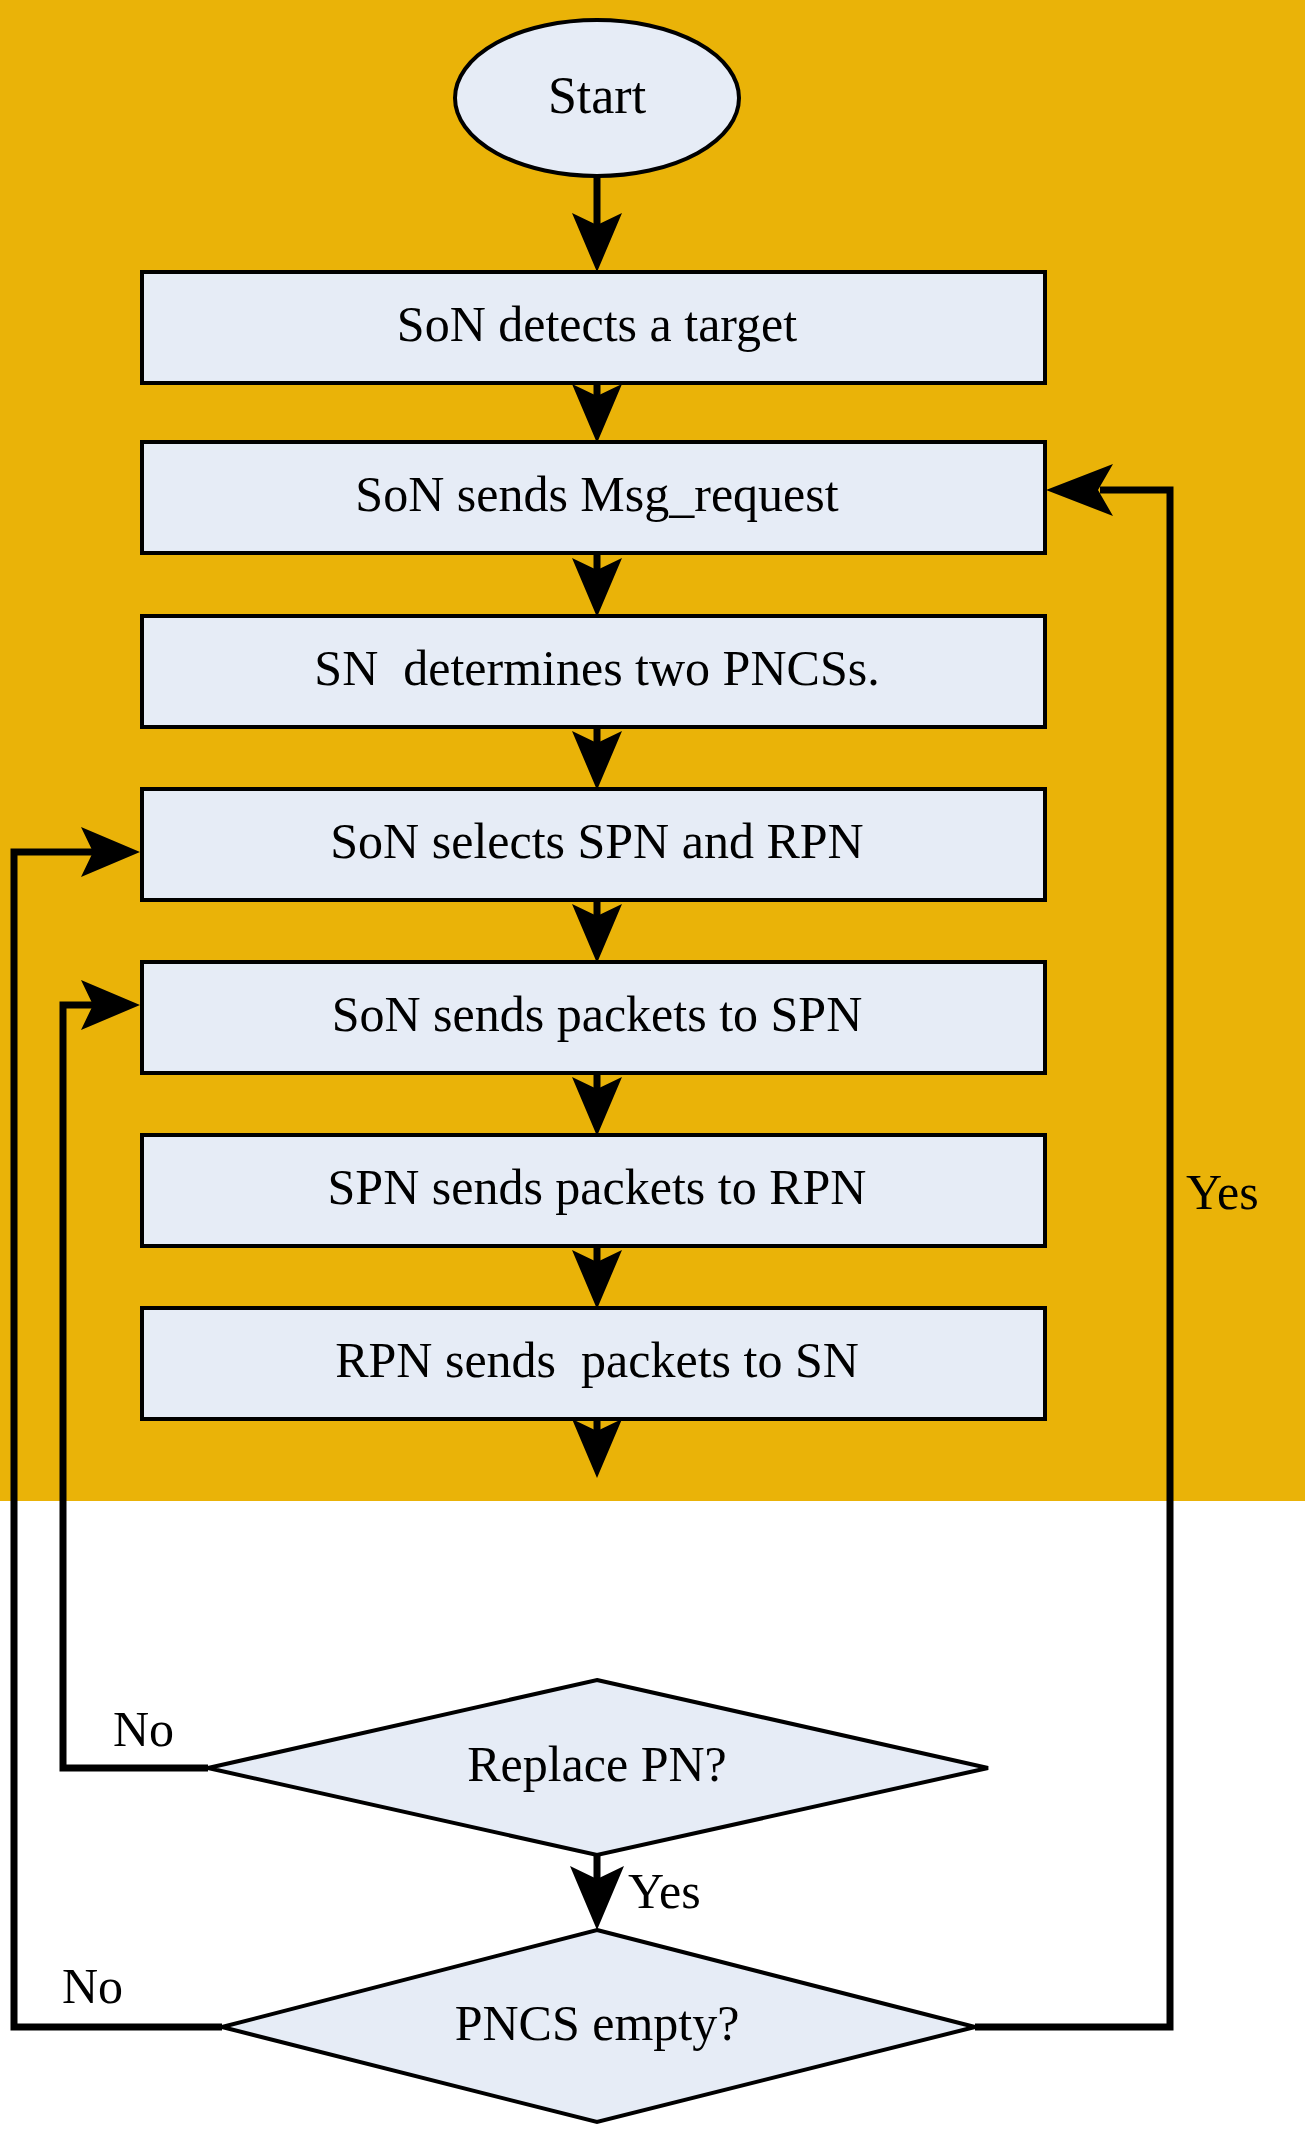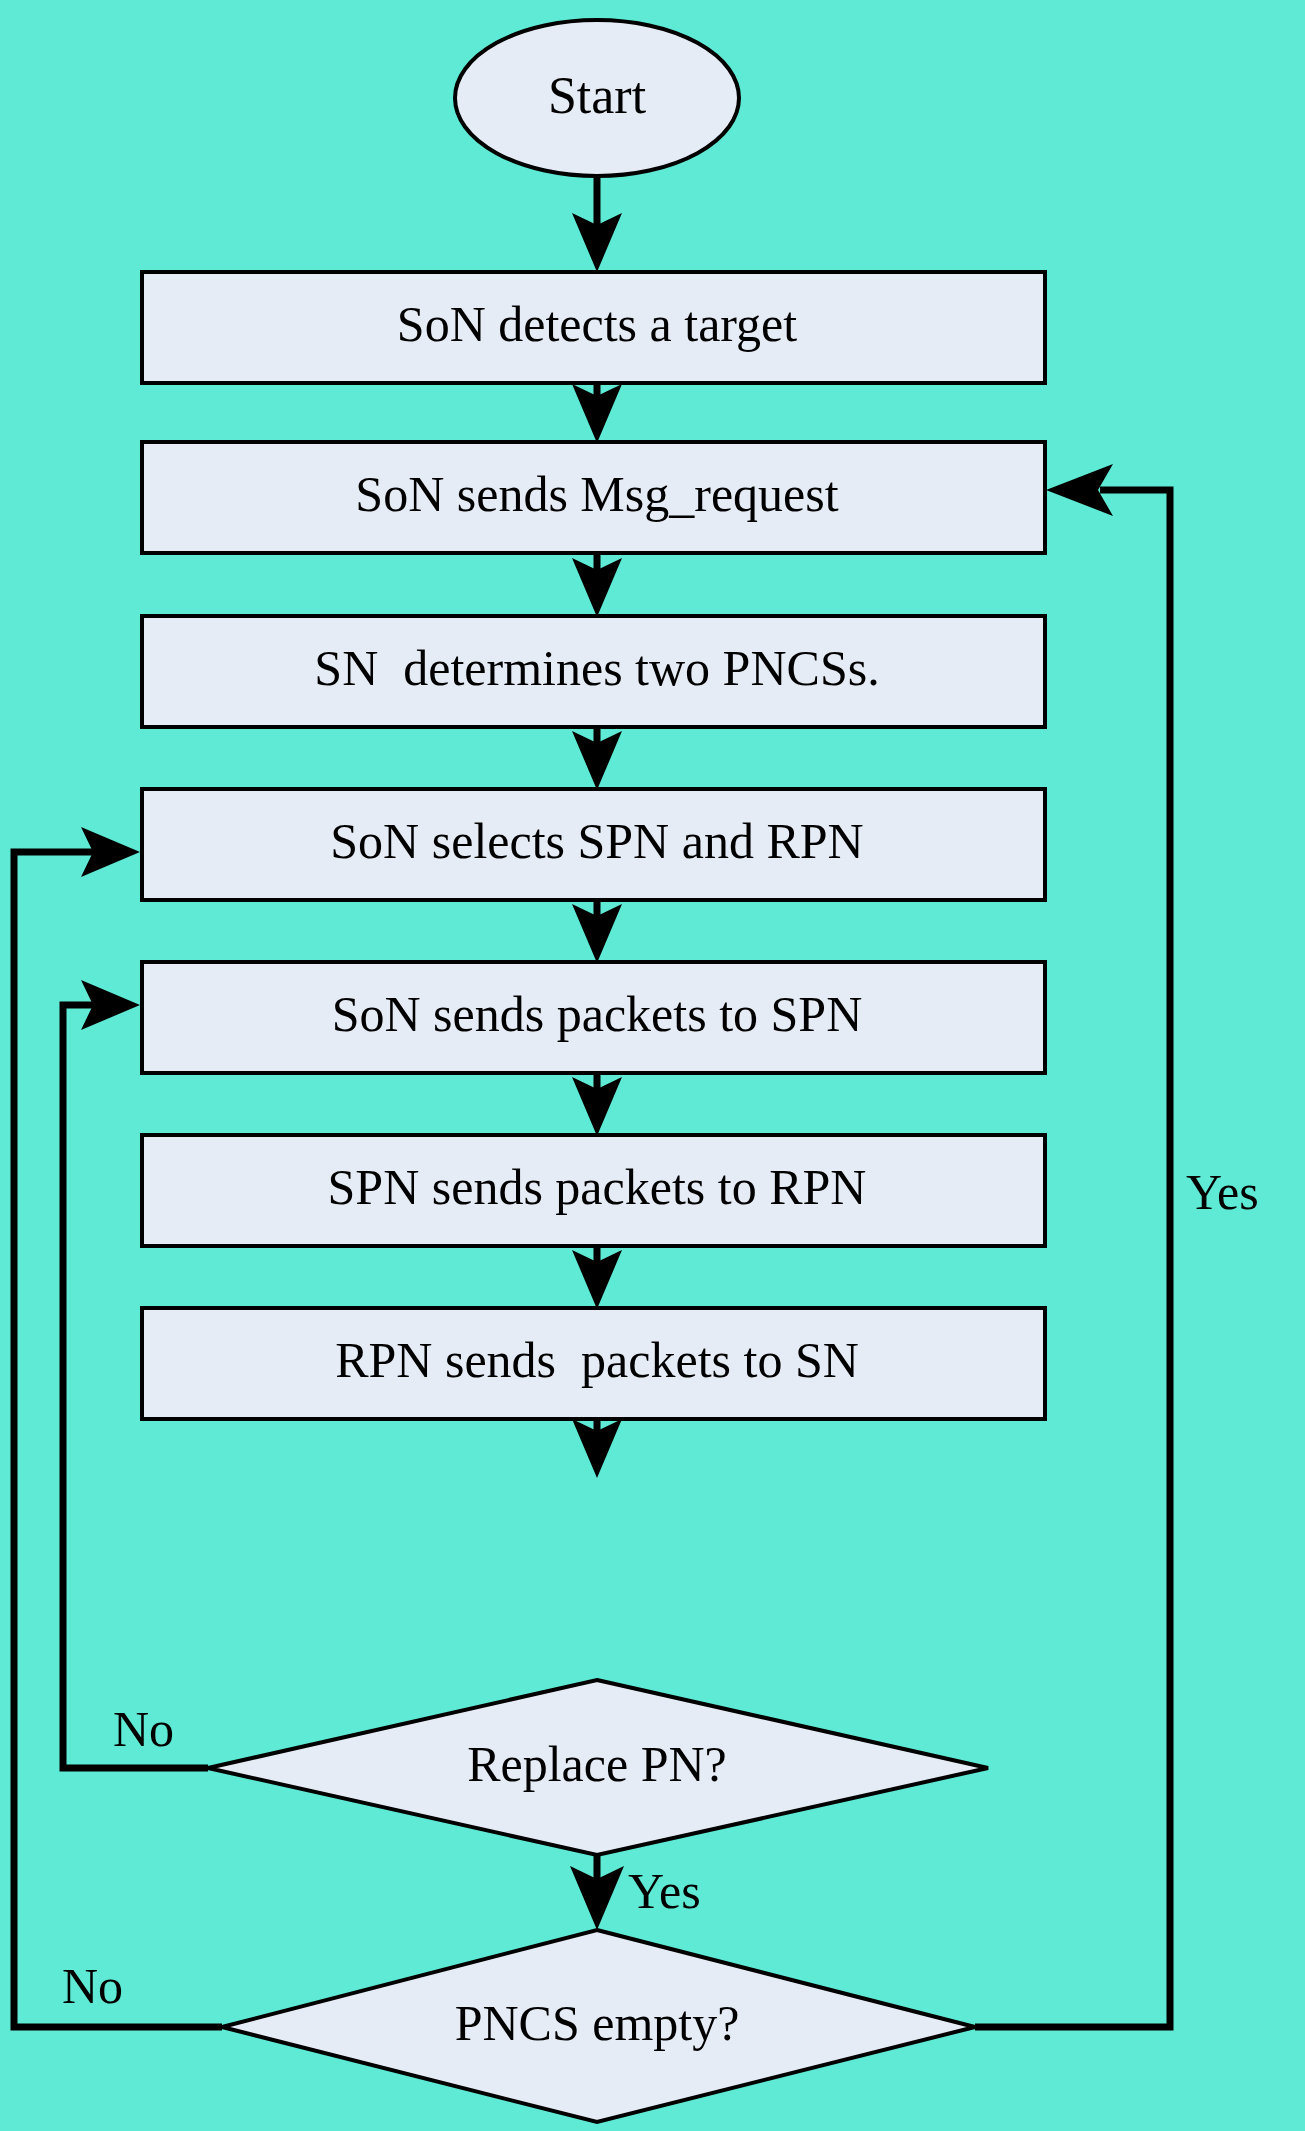--- a/index.html
+++ b/index.html
@@ -10,22 +10,22 @@
   }
   body {
     width: 1305px;
     height: 2131px;
     font-family: "Liberation Serif", "DejaVu Serif", serif;
     overflow: hidden;
   }
   #flowchart-root {
     position: relative;
     width: 1305px;
-    height: 2131px;
-    background: #5eead4;
+    height: 1501px;
+    background: #eab308;
   }
   svg#flow-svg {
     display: block;
     width: 1305px;
     height: 2131px;
   }
   .node-shape {
     fill: #e6ecf6;
     stroke: #000000;
     stroke-width: 4;

